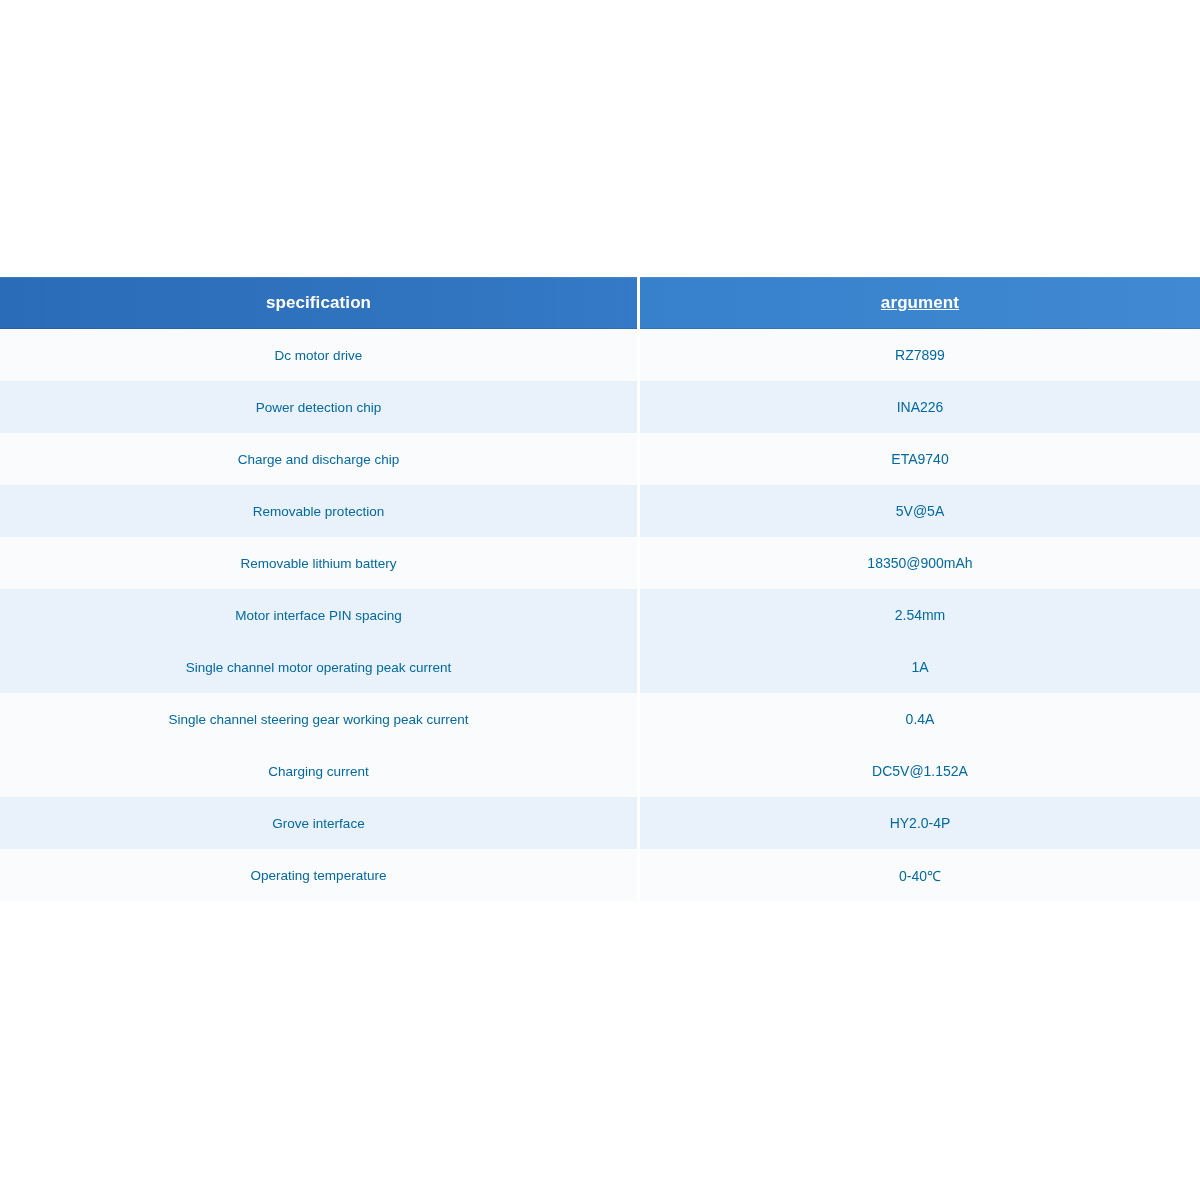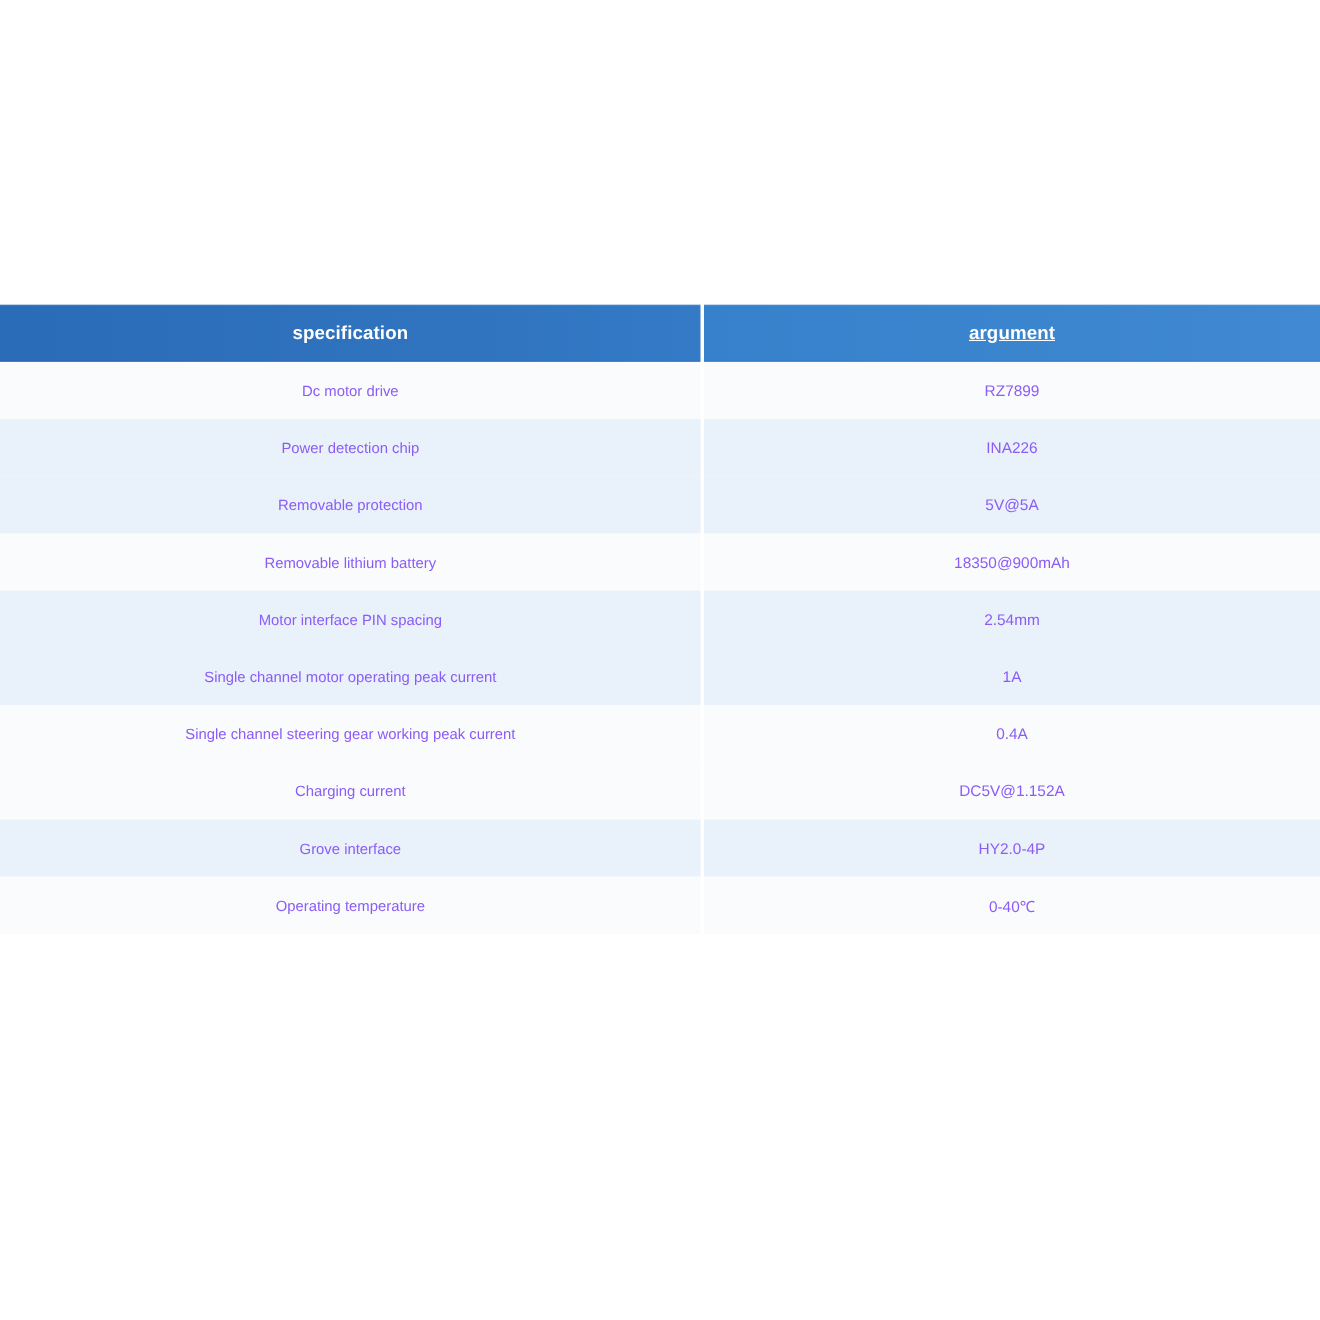--- a/index.html
+++ b/index.html
@@ -62,21 +62,21 @@
     padding: 0;
   }
 
   
   tbody tr.spec-row td {
     height: 52px;
     padding: 0 10px;
     vertical-align: middle;
     text-align: center;
     font-size: 13.5px;
-    color: #8b5cf6;
+    color: #0369a1;
     font-weight: normal;
     white-space: nowrap;
   }
 
   tbody tr.spec-row.row-light td.cell-spec,
   tbody tr.spec-row.row-light td.cell-arg {
     background: #fafbfd;
   }
   tbody tr.spec-row.row-tint td.cell-spec,
   tbody tr.spec-row.row-tint td.cell-arg {
@@ -112,20 +112,25 @@
         <tr class="spec-row row-light">
           <td class="cell-spec">Dc motor drive</td>
           <td class="body-gap"></td>
           <td class="cell-arg">RZ7899</td>
         </tr>
         <tr class="spec-row row-tint">
           <td class="cell-spec">Power detection chip</td>
           <td class="body-gap"></td>
           <td class="cell-arg">INA226</td>
         </tr>
+        <tr class="spec-row row-light">
+          <td class="cell-spec">Charge and discharge chip</td>
+          <td class="body-gap"></td>
+          <td class="cell-arg">ETA9740</td>
+        </tr>
         <tr class="spec-row row-tint">
           <td class="cell-spec">Removable protection</td>
           <td class="body-gap"></td>
           <td class="cell-arg">5V@5A</td>
         </tr>
         <tr class="spec-row row-light">
           <td class="cell-spec">Removable lithium battery</td>
           <td class="body-gap"></td>
           <td class="cell-arg">18350@900mAh</td>
         </tr>

